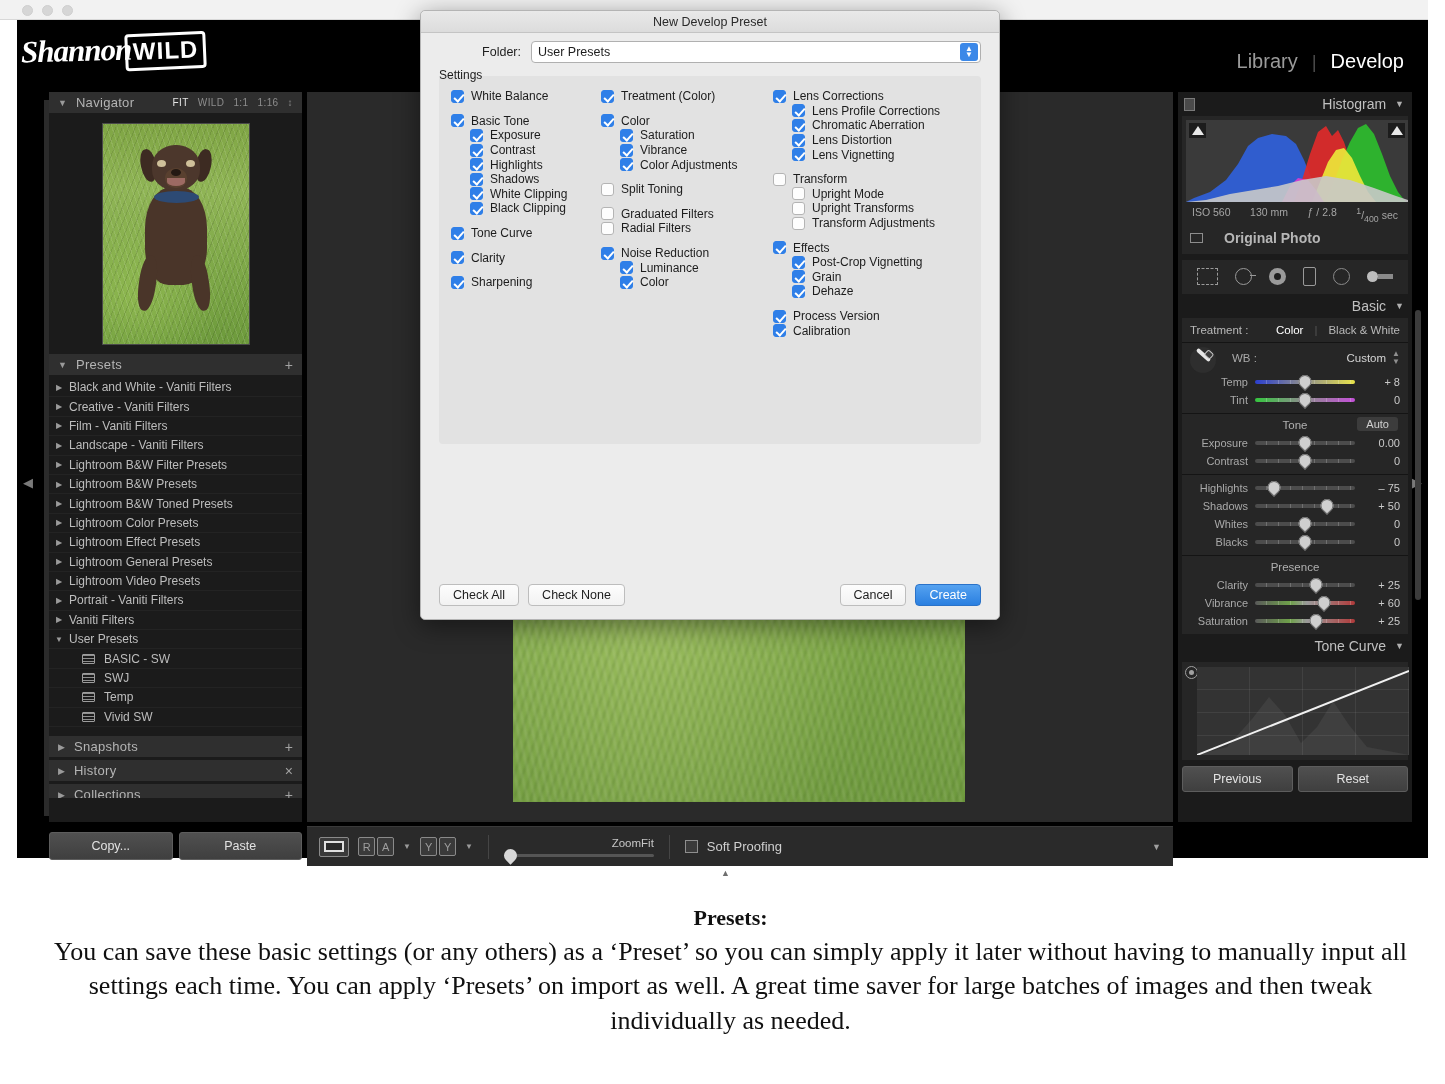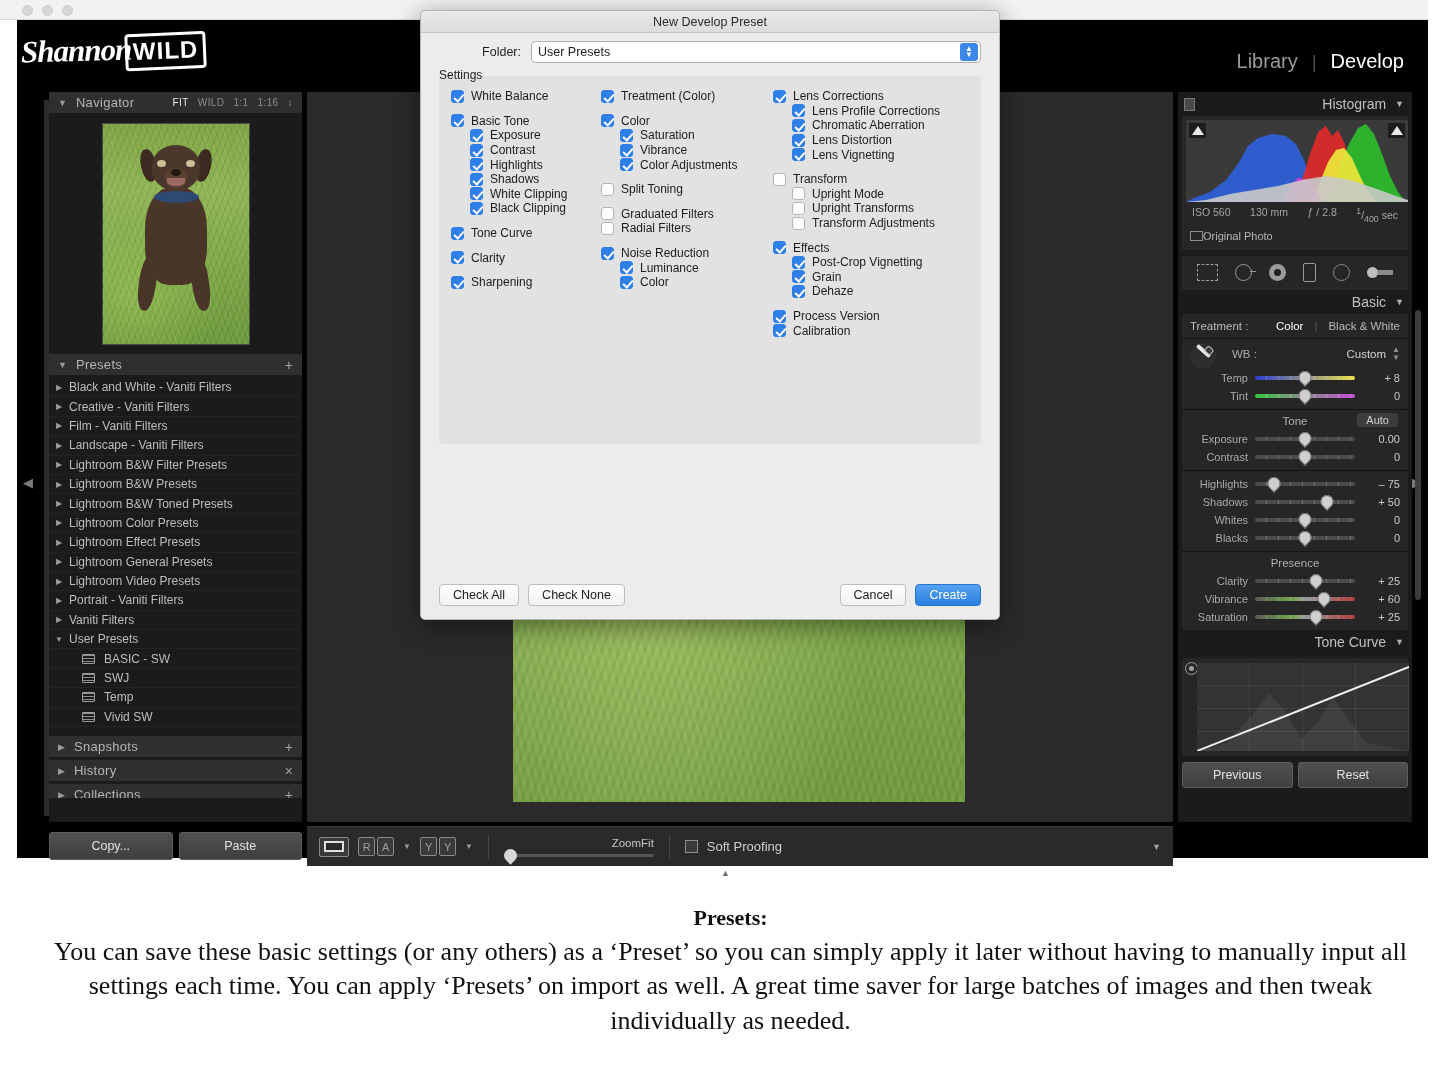--- a/index.html
+++ b/index.html
@@ -181,21 +181,21 @@
   .rp-header {
     height:24px; display:flex; align-items:center; justify-content:flex-end;
     gap:9px; padding-right:8px; color:#c0c0c0; font-size:14px; background:#1b1b1b;
   }
   .rp-header .tri { font-size:9px; color:#b0b0b0; }
   .hist-box { margin:0 4px; padding:4px; background:#262626; }
   .hist-canvas { position:relative; width:222px; height:82px; background:#3a3a3a; overflow:hidden; }
   .clip-ind { position:absolute; top:3px; width:17px; height:15px; background:#1c1c1c; display:flex; align-items:center; justify-content:center; }
   .clip-ind .tri-up { width:0;height:0;border-left:6px solid transparent;border-right:6px solid transparent;border-bottom:9px solid #e8e8e8; }
   .exif-row { display:flex; justify-content:space-between; padding:4px 6px 2px 6px; font-size:10.5px; color:#a5a5a5; }
-  .orig-row { display:flex; align-items:center; gap:0; padding:4px 6px 4px 4px; font-size:11px; color:#b6b6b6; }
+  .orig-row { display:flex; align-items:center; gap:21px; padding:4px 6px 4px 4px; font-size:14px; color:#b6b6b6;font-weight:bold; }
   .orig-box { width:13px; height:10px; border:1px solid #8d8d8d; }
 
   .tool-strip {
     margin:6px 4px 0 4px; height:34px; background:#262626;
     display:flex; align-items:center; justify-content:space-around; padding:0 6px;
   }
   .ts { color:#8f8f8f; display:flex; align-items:center; justify-content:center; }
   .ts-crop { width:21px; height:17px; border:1px dashed #9a9a9a; }
   .ts-spot { width:17px; height:17px; border:1px solid #9a9a9a; border-radius:50%; position:relative; }
   .ts-spot:after { content:''; position:absolute; right:-5px; top:6px; width:6px; height:1px; background:#9a9a9a; }

